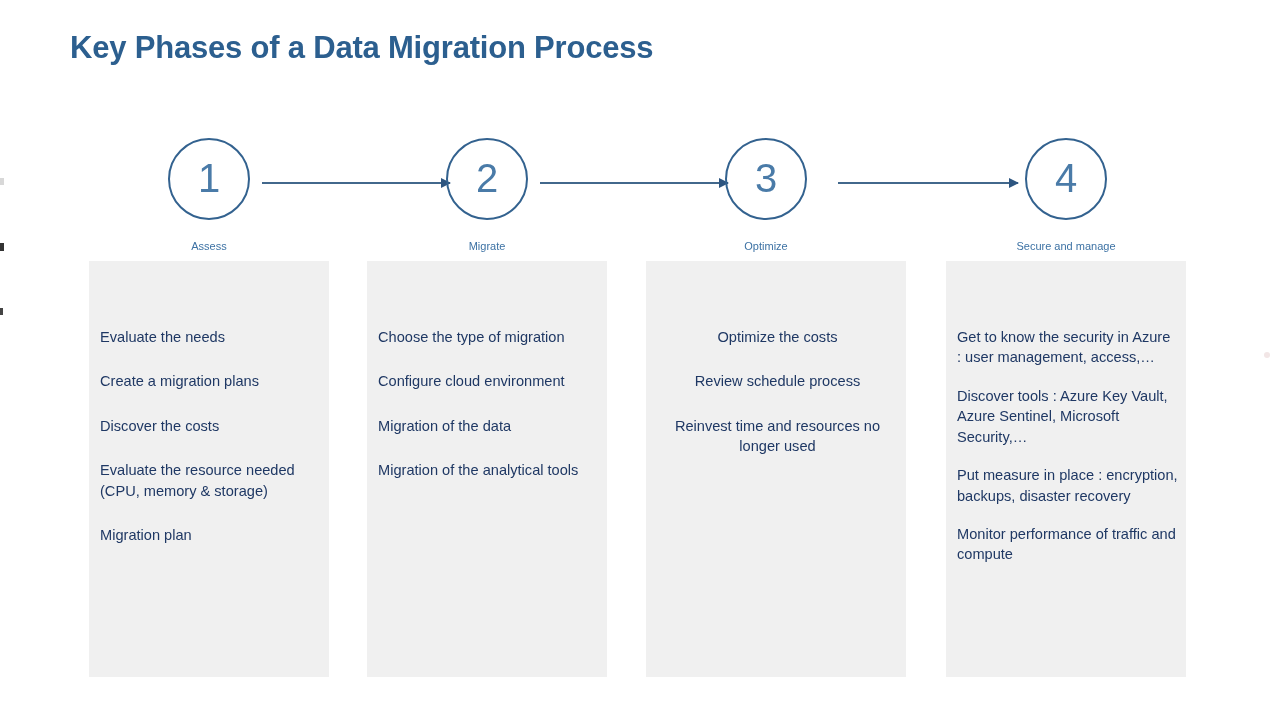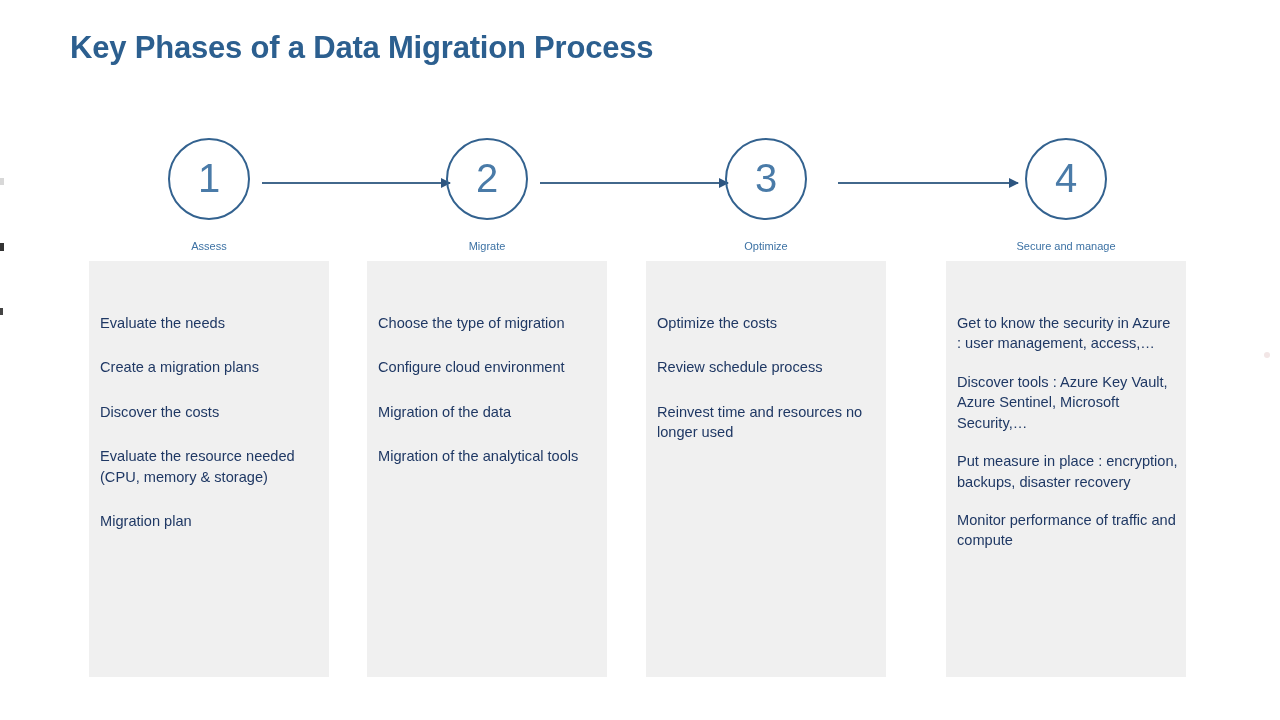--- a/index.html
+++ b/index.html
@@ -95,21 +95,21 @@
   
   .panel {
     position: absolute;
     top: 261px;
     height: 416px;
     background: #f0f0f0;
   }
   .panel-body {
     position: absolute;
     left: 11px;
-    top: 52px;
+    top: 66px;
     right: 8px;
   }
   .bullet {
     font-size: 14.6px;
     line-height: 1.40;
     color: #1f3864;
     margin-bottom: 24px;
   }
   .bullet:last-child { margin-bottom: 0; }
   .panel[data-col="4"] .bullet { margin-bottom: 18px; }
@@ -188,21 +188,21 @@
 
 <div class="panel" data-col="2" style="left:367px; width:240px;">
   <div class="panel-body">
     <div class="bullet">Choose the type of migration</div>
     <div class="bullet">Configure cloud environment</div>
     <div class="bullet">Migration of the data</div>
     <div class="bullet">Migration of the analytical tools</div>
   </div>
 </div>
 
-<div class="panel" data-col="3" style="left:646px; width:240px;">
+<div class="panel" data-col="3" style="left:646px; width:260px;text-align:center;">
   <div class="panel-body">
     <div class="bullet">Optimize the costs</div>
     <div class="bullet">Review schedule process</div>
     <div class="bullet">Reinvest time and resources no longer used</div>
   </div>
 </div>
 
 <div class="panel" data-col="4" style="left:946px; width:240px;">
   <div class="panel-body">
     <div class="bullet">Get to know the security in Azure : user management, access,…</div>

